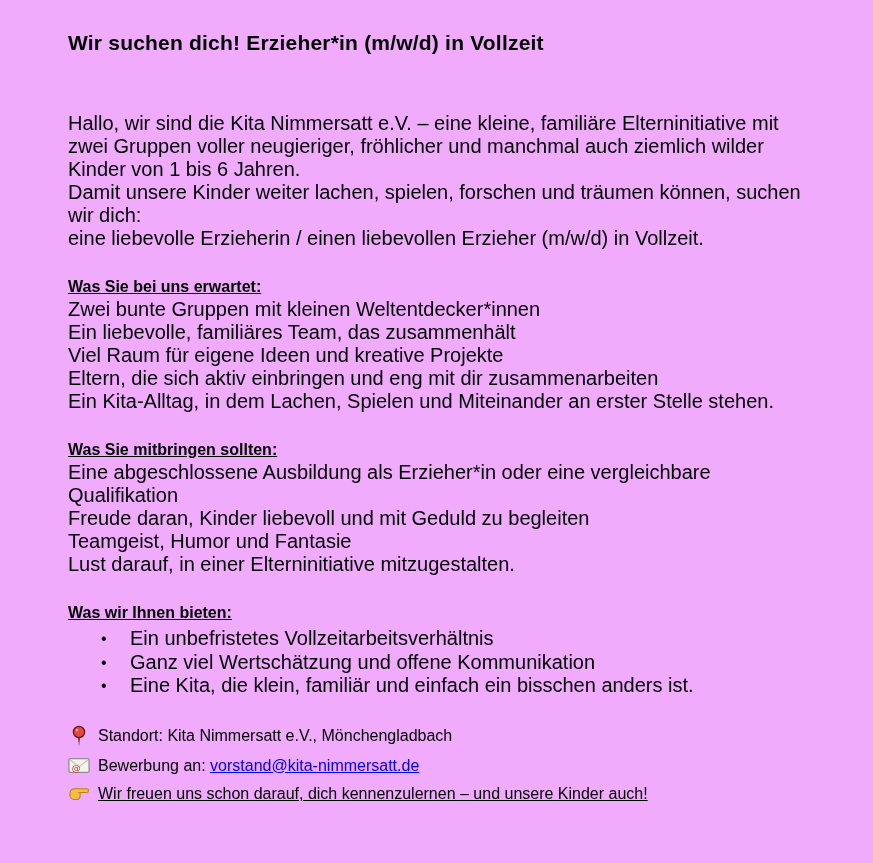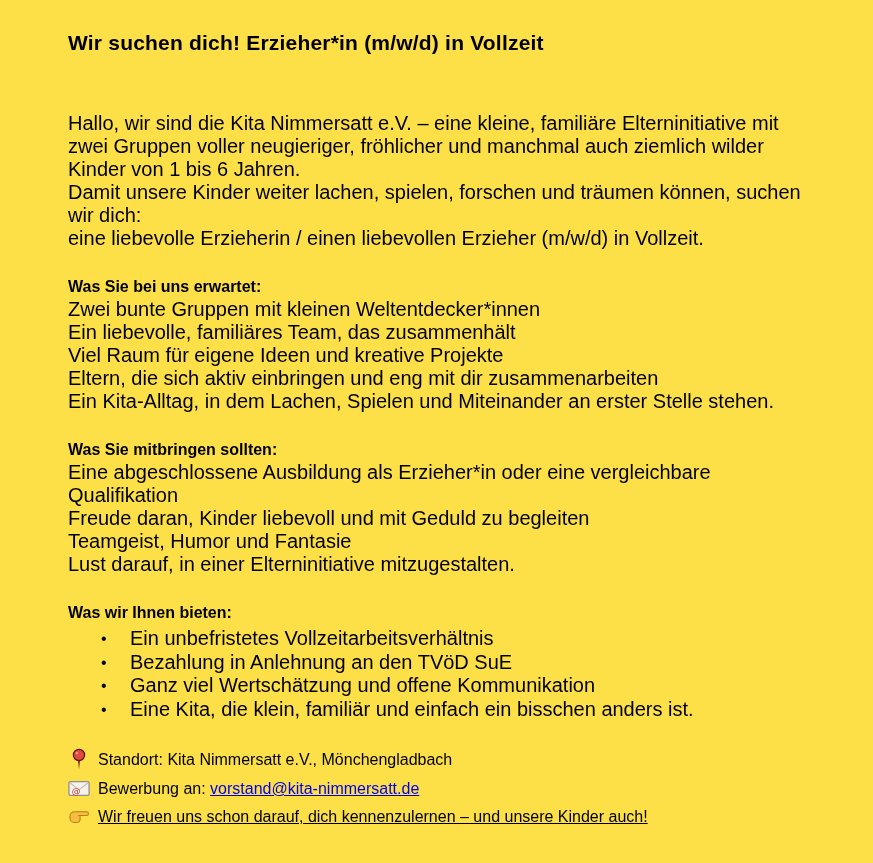--- a/index.html
+++ b/index.html
@@ -4,21 +4,21 @@
 <style>
   html, body {
     margin: 0;
     padding: 0;
     background: #ffffff;
   }
   .page {
     position: relative;
     width: 873px;
     height: 863px;
-    background: #fde047;
+    background: #f0abfc;
     font-family: "Liberation Sans", "DejaVu Sans", sans-serif;
     color: #000000;
     box-sizing: border-box;
     padding: 28px 40px 0 68px;
     overflow: hidden;
   }
   .doc-title {
     font-size: 21px;
     font-weight: bold;
     line-height: 30px;
@@ -29,20 +29,21 @@
     font-size: 20px;
     line-height: 23px;
     white-space: nowrap;
   }
   .section {
     margin-top: 25px;
   }
   .section-heading {
     font-size: 16px;
     font-weight: bold;
+    text-decoration: underline;
     line-height: 23px;
     margin: 0;
   }
   ul.benefits {
     list-style: none;
     margin: 3px 0 0 0;
     padding: 0;
   }
   ul.benefits li {
     position: relative;
@@ -121,21 +122,20 @@
     <div class="line">Qualifikation</div>
     <div class="line">Freude daran, Kinder liebevoll und mit Geduld zu begleiten</div>
     <div class="line">Teamgeist, Humor und Fantasie</div>
     <div class="line">Lust darauf, in einer Elterninitiative mitzugestalten.</div>
   </div>
 
   <div class="section">
     <h2 class="section-heading">Was wir Ihnen bieten:</h2>
     <ul class="benefits">
       <li>Ein unbefristetes Vollzeitarbeitsverhältnis</li>
-      <li>Bezahlung in Anlehnung an den TVöD SuE</li>
       <li>Ganz viel Wertschätzung und offene Kommunikation</li>
       <li>Eine Kita, die klein, familiär und einfach ein bisschen anders ist.</li>
     </ul>
   </div>
 
   <div class="footer">
 
     <div class="icon-row">
       <span class="icon-box">
         <svg width="16" height="26" viewBox="0 0 20 28" aria-hidden="true">

